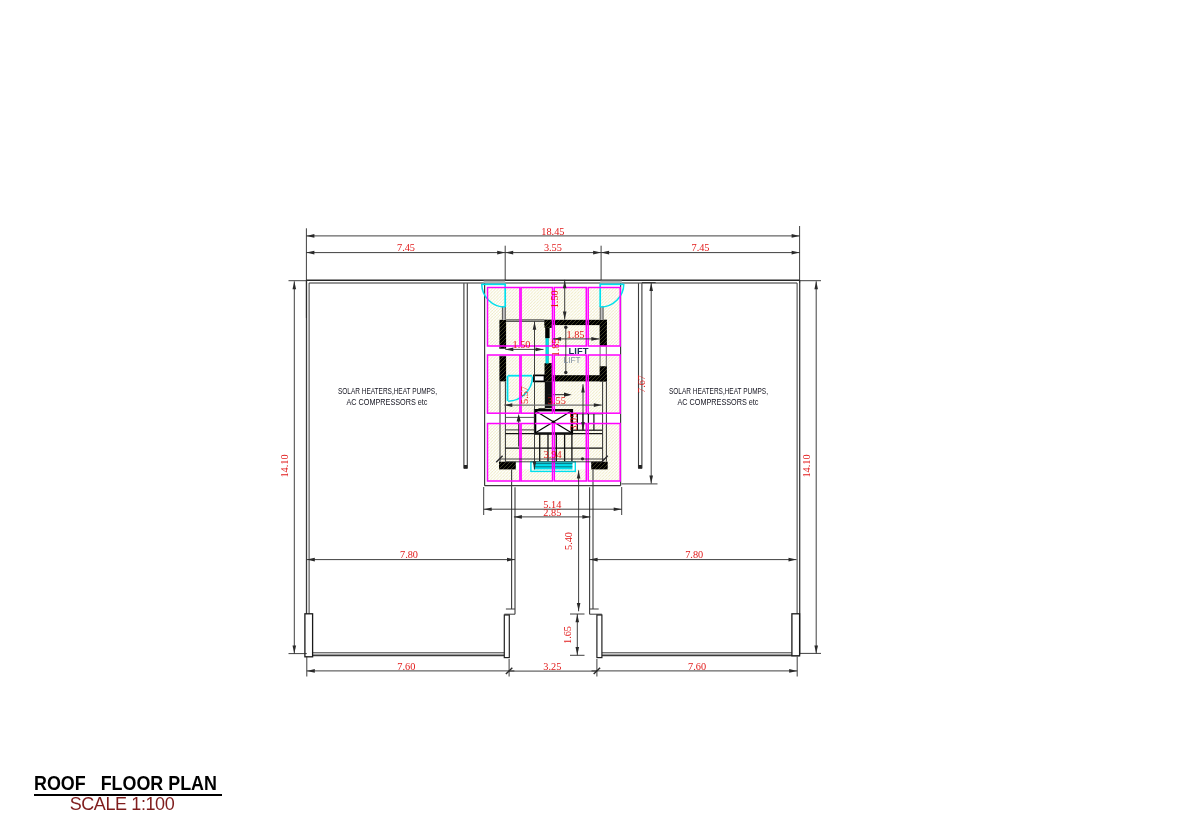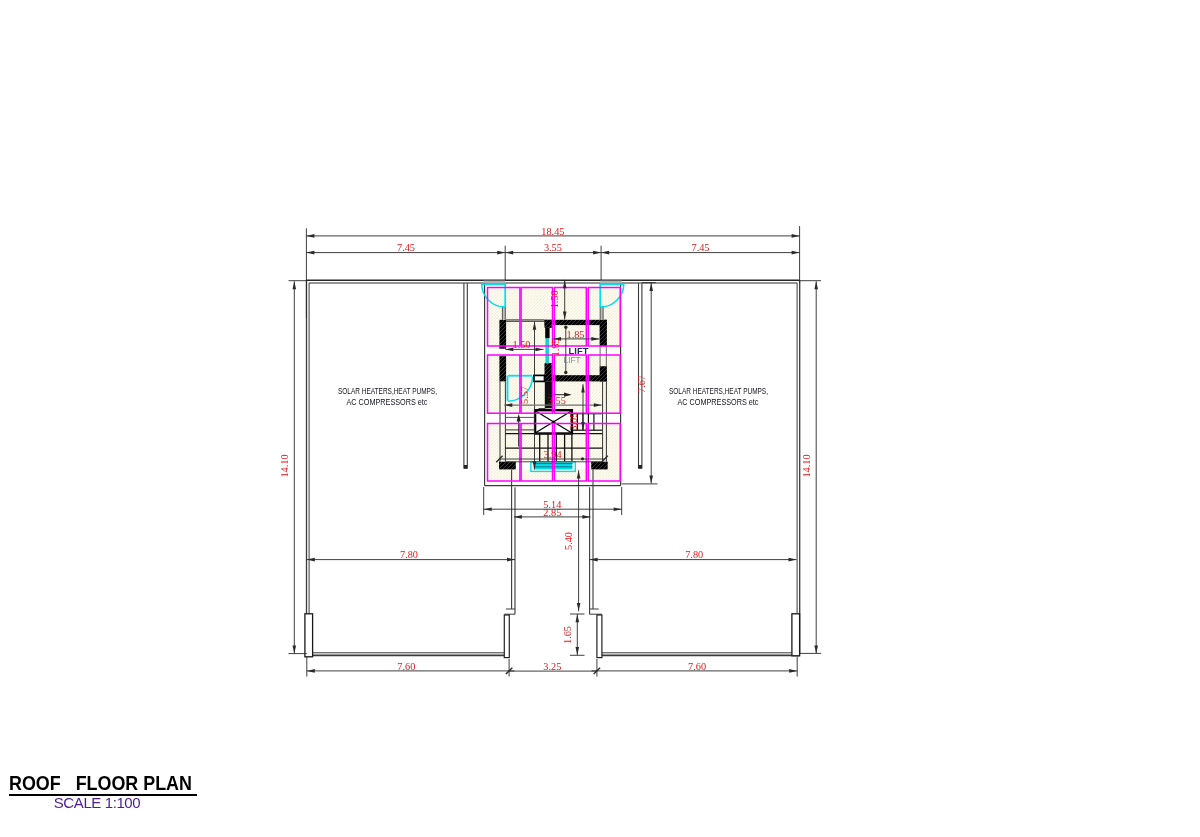--- a/index.html
+++ b/index.html
@@ -1,19 +1,19 @@
 <!DOCTYPE html>
 <html><head>
 <meta charset="utf-8">
 <style>
 html,body{margin:0;padding:0;background:#ffffff;width:1200px;height:837px;overflow:hidden;}
-#ttl{position:absolute;left:9px;top:772px;font-family:"Liberation Sans",sans-serif;}
+#ttl{position:absolute;left:34px;top:772px;font-family:"Liberation Sans",sans-serif;}
 #ttl .t1{font-size:20px;font-weight:bold;color:#000;white-space:pre;transform:scaleX(0.895);transform-origin:0 0;}
 #ttl .rule{height:1.9px;background:#000;width:187.5px;margin-top:-1px;}
-#ttl .t2{font-size:15px;color:#4c1d95;margin-top:-2px;text-align:center;width:176px;letter-spacing:-0.4px;}
+#ttl .t2{font-size:18px;color:#7f1d1d;margin-top:-2px;text-align:center;width:176px;letter-spacing:-0.4px;}
 </style>
 </head>
 <body>
 <svg width="1200" height="837" viewBox="0 0 1200 837">
 <defs>
 <pattern id="hatch" width="3.1" height="3.1" patternUnits="userSpaceOnUse">
 <rect width="3.1" height="3.1" fill="#ffffff"></rect>
 <path d="M0,3.1 L3.1,0" stroke="#efeac2" stroke-width="0.9"></path>
 </pattern>
 <pattern id="bh" width="4" height="4" patternUnits="userSpaceOnUse">

